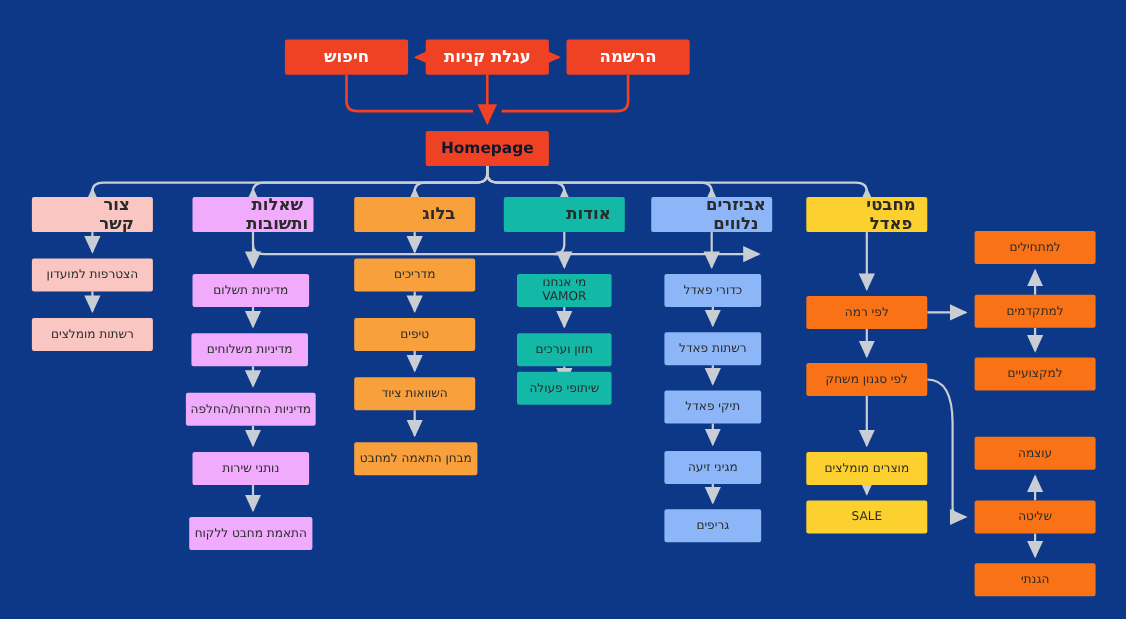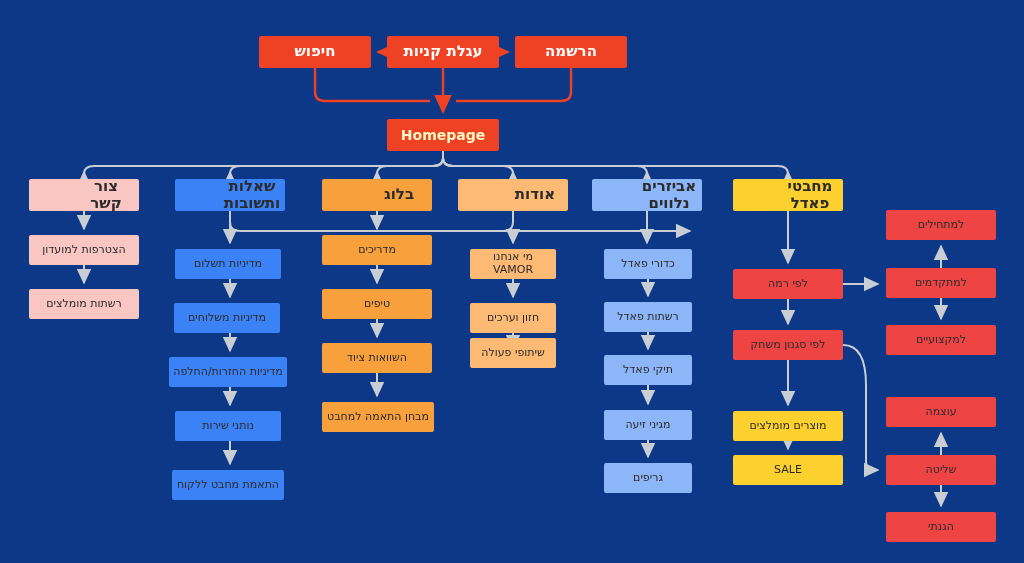--- a/index.html
+++ b/index.html
@@ -12,30 +12,30 @@
   #canvas{position:absolute;inset:0;width:874px;height:563px;}
   svg.links{position:absolute;left:0;top:0;width:1024px;height:563px;pointer-events:none;}
   .node{
     position:absolute;box-sizing:border-box;
     display:flex;align-items:center;justify-content:center;
     text-align:center;border-radius:2px;
     color:#2b2b2b;line-height:1.15;
     padding:2px 4px;
   }
   .node.top{background:#ef4123;color:#fff;font-size:15px;font-weight:700;}
-  .node.home{background:#ef4123;color:#fef9c3;font-size:14px;font-weight:700;text-align:right;}
+  .node.home{background:#ef4123;color:#0f172a;font-size:14px;font-weight:700;text-align:right;}
   .node.cat{font-size:15px;font-weight:700;padding-left:48px;}
   .node.sub{font-size:11px;font-weight:400;}
   .c-pink{background:#f9c6c1;}
-  .c-green{background:#3b82f6;}
+  .c-green{background:#f0abfc;}
   .c-orange{background:#f8a03c;}
-  .c-purple{background:#fdba74;}
+  .c-purple{background:#14b8a6;}
   .c-blue{background:#8cb6f7;text-align:center;}
   .c-yellow{background:#fcd12f;}
-  .c-cream{background:#ef4444;}
+  .c-cream{background:#f97316;}
 </style>
 </head>
 <body>
 
 <div id="canvas">
 
   <svg class="links" viewBox="0 0 1024 563">
     <defs>
       <marker id="ah" markerWidth="9" markerHeight="9" refX="7.2" refY="4.5" orient="auto">
         <path d="M0,0.8 L8,4.5 L0,8.2 Z" fill="#c9cdd4"></path>

